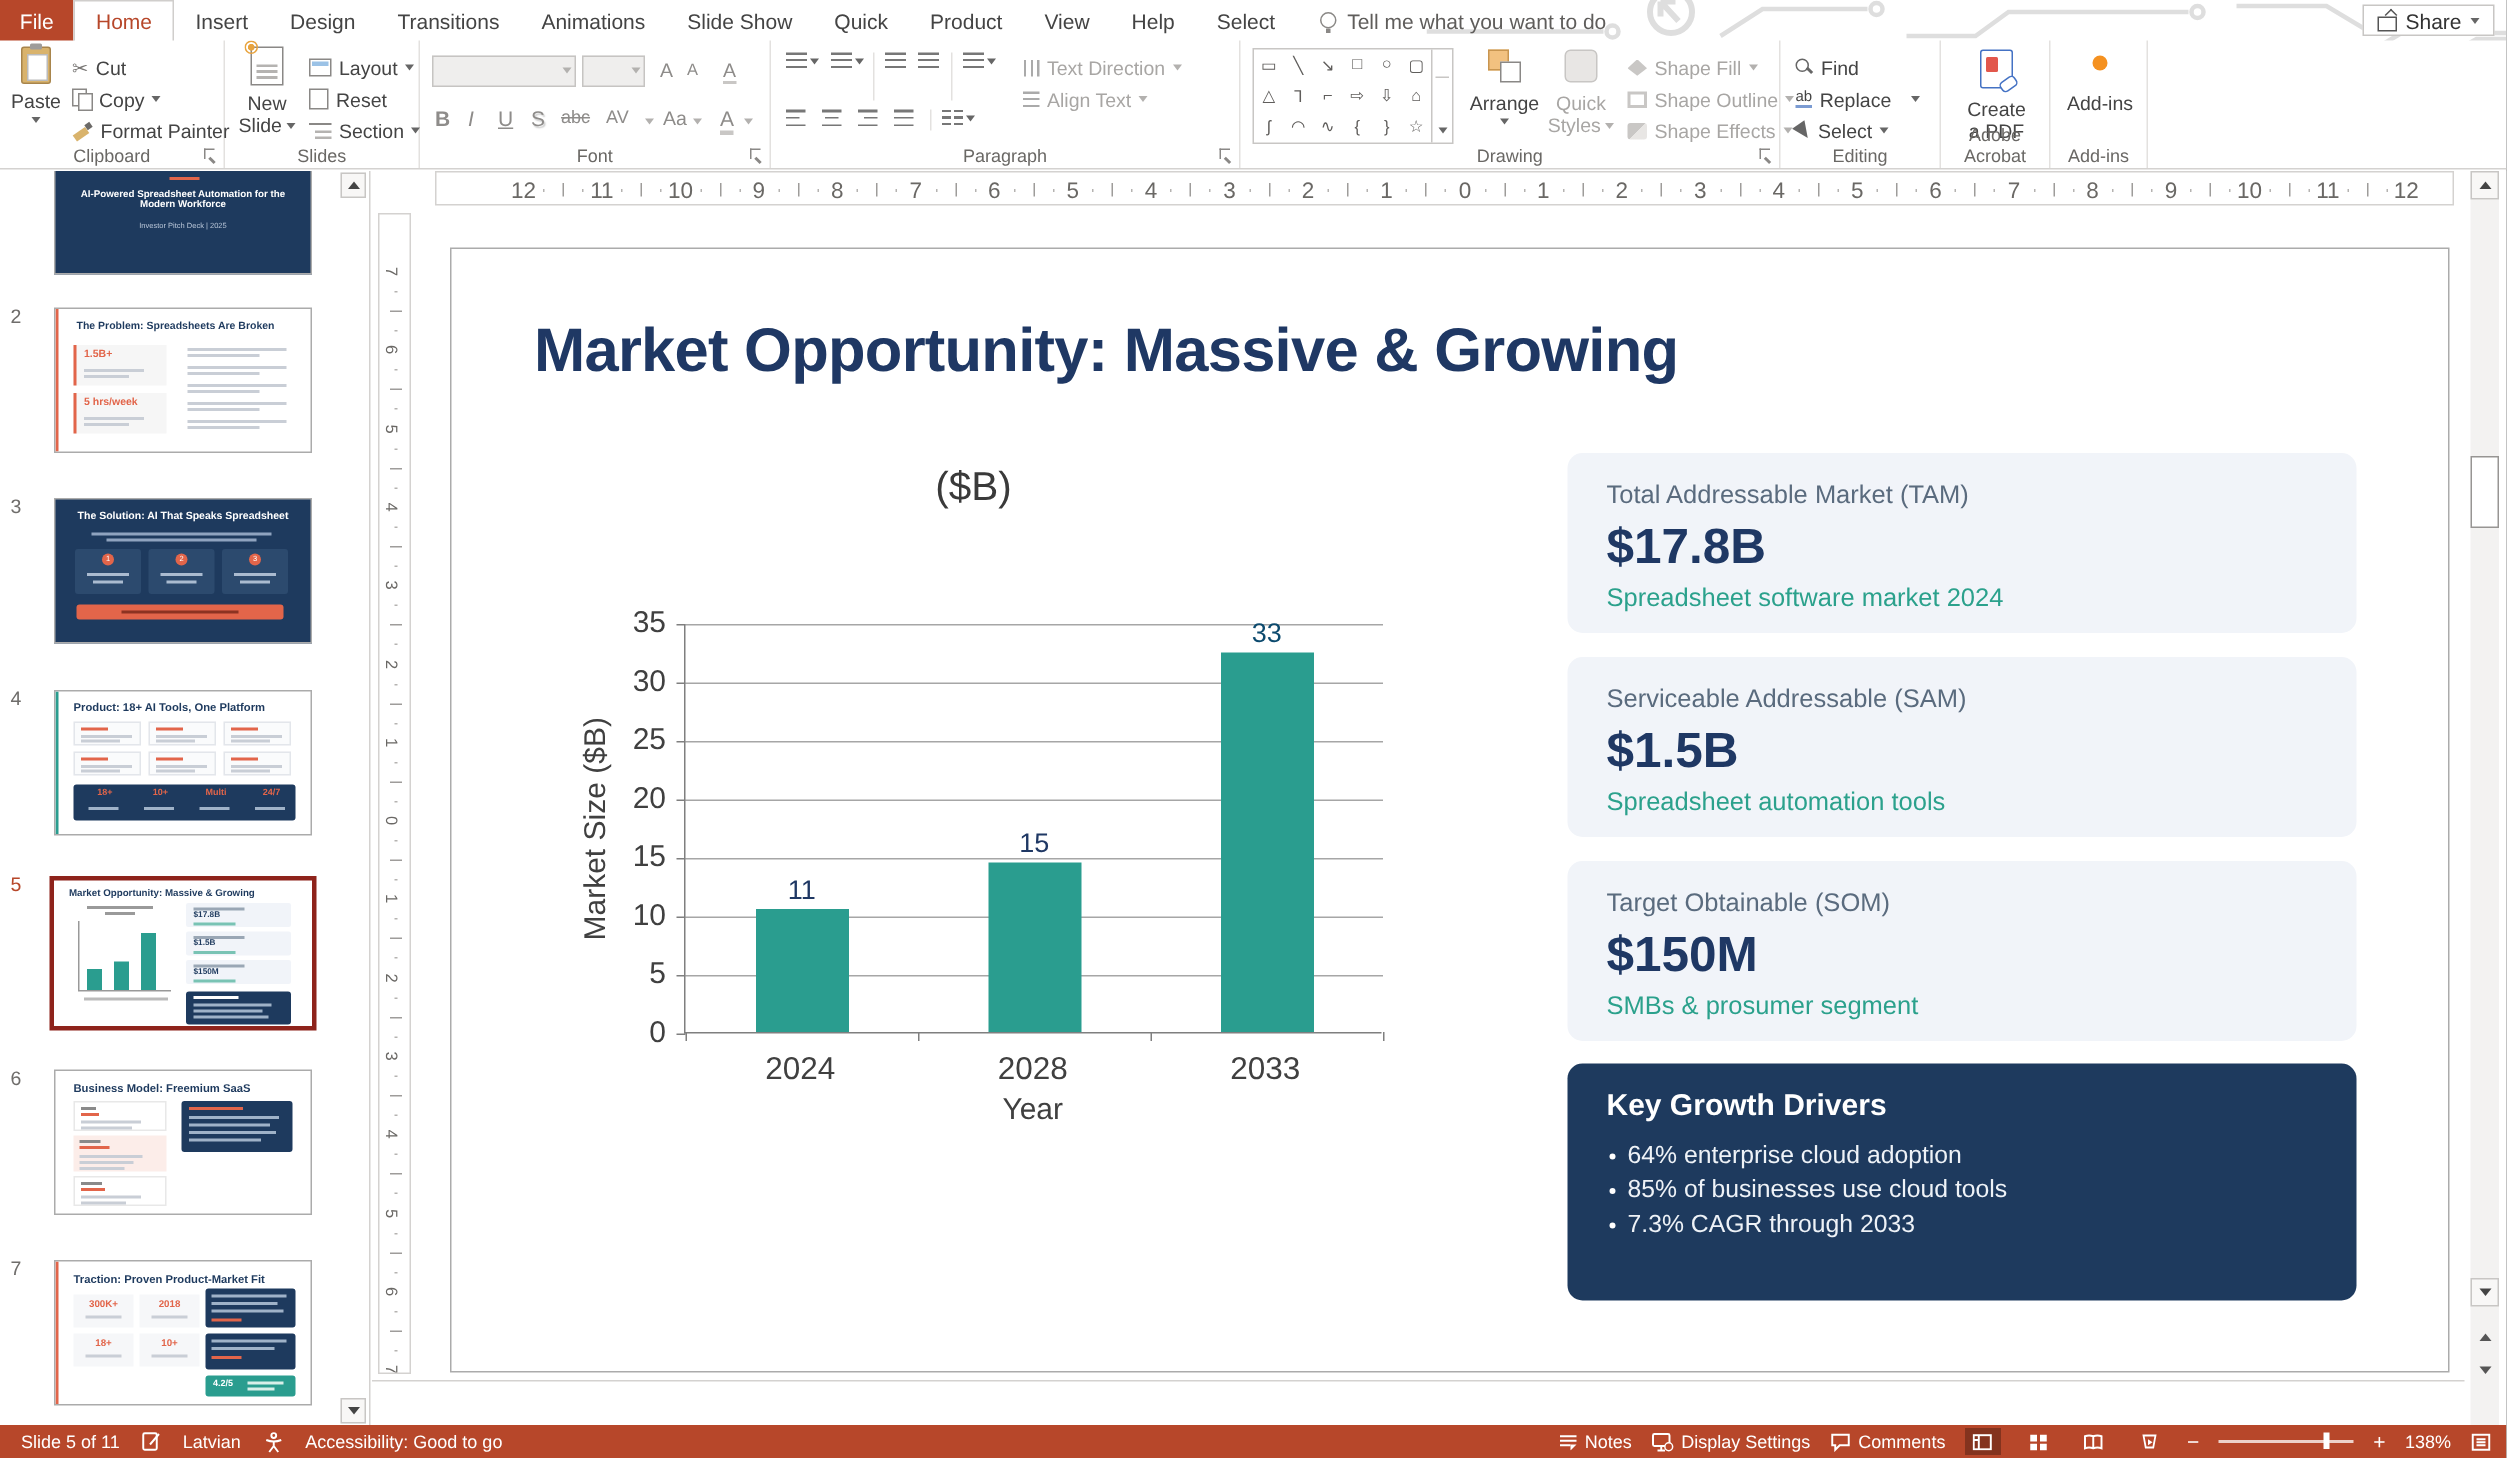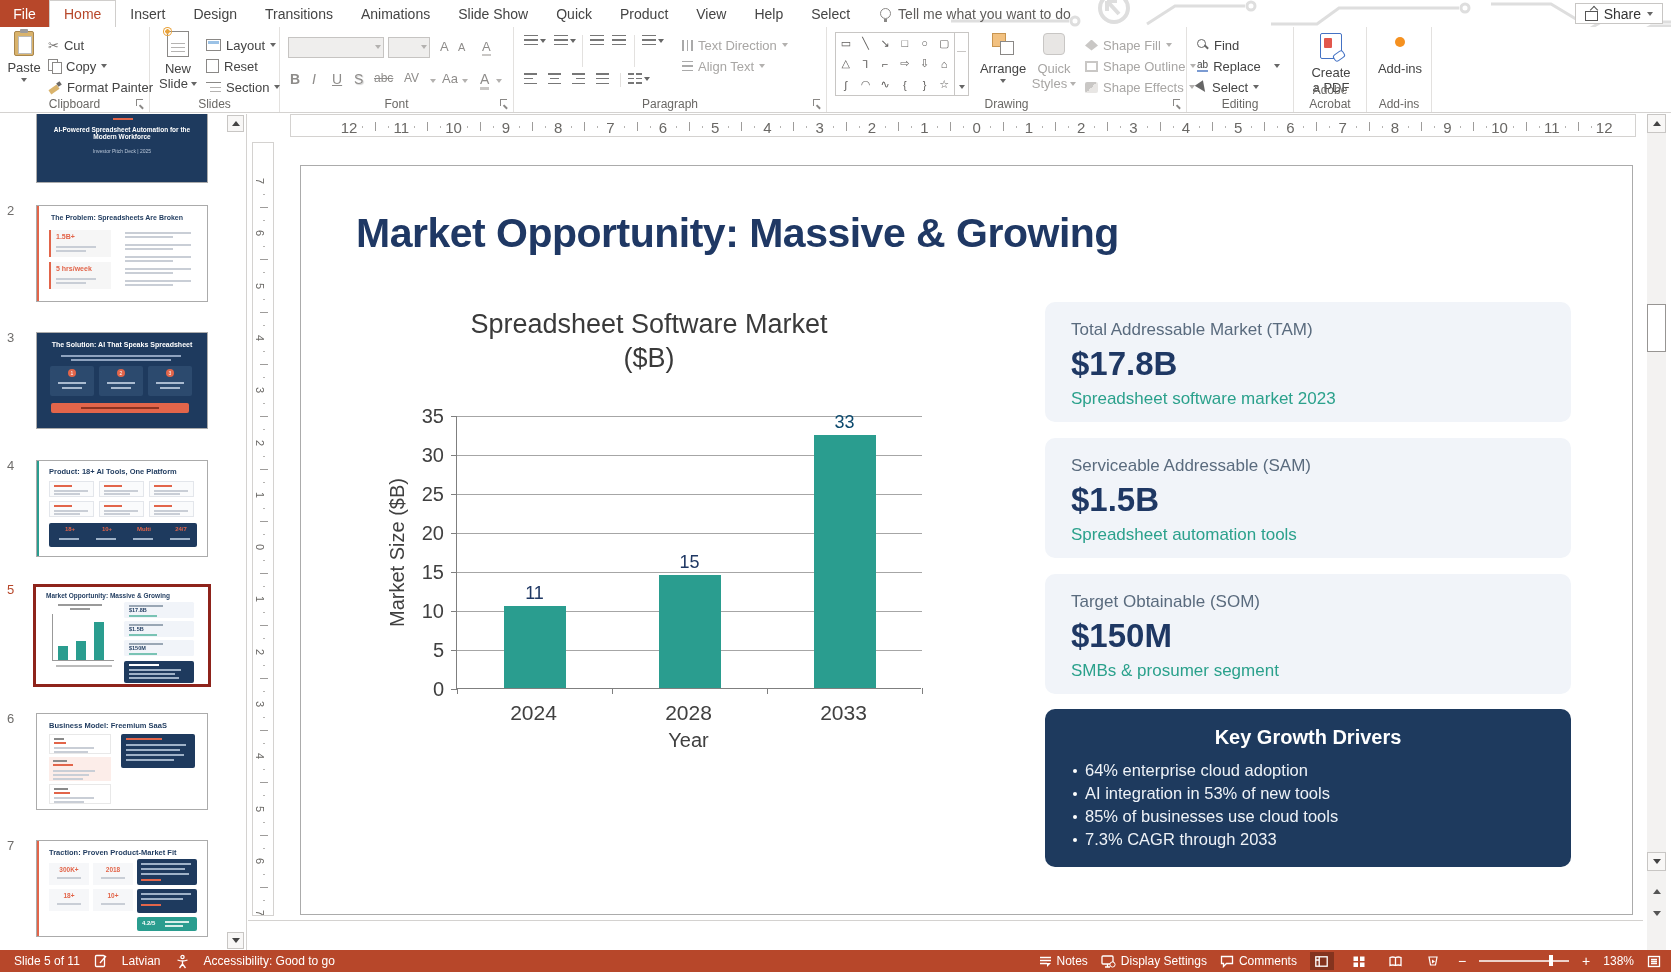--- a/index.html
+++ b/index.html
@@ -138,21 +138,21 @@
   .blabel { position:absolute; transform:translateX(-50%); font-size:18px; color:#1F3864; }
   .xlab { position:absolute; top:535px; transform:translateX(-50%); font-size:21px; color:#404040; }
   #xtitle { position:absolute; left:155px; top:563px; width:465px; text-align:center; font-size:20px; color:#404040; }
   #ytitle { position:absolute; left:85px; top:250px; width:24px; height:273px; font-size:20px; color:#404040; writing-mode:vertical-rl; transform:rotate(180deg); text-align:center; }
   
   .card { position:absolute; left:744px; width:526px; height:120px; background:#F1F4F9; border-radius:10px; padding:18px 26px; }
   .card .clabel { font-size:17px; color:#5A6B7E; }
   .card .cvalue { font-size:33px; font-weight:bold; color:#1F3864; margin-top:5px; }
   .card .csub { font-size:17px; color:#2BA18C; margin-top:6px; }
   #growth { position:absolute; left:744px; top:543px; width:526px; height:158px; background:#1E3A5E; border-radius:10px; padding:17px 26px; color:#fff; }
-  #growth .gtitle { font-size:20px; font-weight:bold;text-align:center; }
+  #growth .gtitle { font-size:20px; font-weight:bold; }
   #growth ul { list-style:none; margin-top:10px; }
   #growth li { font-size:16.5px; line-height:23px; color:#Eef2f7; padding-left:14px; position:relative;}
   #growth li::before { content:""; position:absolute; left:2px; top:10px; width:4px; height:4px; border-radius:50%; background:#fff; }
   
   #rscroll { position:absolute; right:5px; top:0; width:19px; height:836px; }
   #rscroll .btn { position:absolute; left:0; width:19px; height:19px; border:1px solid #C8C6C4; background:#F8F7F6; display:flex; align-items:center; justify-content:center; }
   #rscroll .track { position:absolute; left:0; top:19px; bottom:0; width:19px; background:#F3F2F1; }
   #rscroll .rthumb { position:absolute; left:0; top:190px; width:19px; height:48px; background:#fff; border:1px solid #979593; }
   #collapse { position:absolute; right:12px; top:98px; width:10px; height:8px; }
   #collapse::before { content:""; position:absolute; left:1px; top:2px; width:6px; height:6px; border-left:1.5px solid #666; border-top:1.5px solid #666; transform:rotate(45deg);}
@@ -846,21 +846,20 @@
         <div class="htick" style="position: absolute; left: 1286.9px;"></div>
         <div class="hdot" style="position: absolute; left: 1299.9px;"></div>
         <span class="hnum" style="left: 1313.2px;">12</span>
       </div>
 
     <div id="canvas">
       <div id="slidetitle">Market Opportunity: Massive &amp; Growing</div>
 
       <div id="chart">
         <div id="chart-title">
-            <div>Spreadsheet Software Market</div>
             <div>($B)</div>
           </div>
         <div id="ytitle">Market Size ($B)</div>
         <div id="plot">
             <div class="gline" style="top: 234px;"></div>
             <div class="gline" style="top: 195px;"></div>
             <div class="gline" style="top: 156px;"></div>
             <div class="gline" style="top: 117px;"></div>
             <div class="gline" style="top: 78px;"></div>
             <div class="gline" style="top: 39px;"></div>
@@ -895,39 +894,38 @@
         <div id="xtitle">Year</div>
       <div class="xlab" style="left: 232.5px;">2024</div>
           <div class="xlab" style="left: 387.5px;">2028</div>
           <div class="xlab" style="left: 542.5px;">2033</div>
         </div>
 
       <div id="cards">
           <div class="card" style="top: 136px;">
             <div class="clabel">Total Addressable Market (TAM)</div>
             <div class="cvalue">$17.8B</div>
-            <div class="csub">Spreadsheet software market 2023</div>
+            <div class="csub">Spreadsheet software market 2024</div>
           </div>
           <div class="card" style="top: 272px;">
             <div class="clabel">Serviceable Addressable (SAM)</div>
             <div class="cvalue">$1.5B</div>
             <div class="csub">Spreadsheet automation tools</div>
           </div>
           <div class="card" style="top: 408px;">
             <div class="clabel">Target Obtainable (SOM)</div>
             <div class="cvalue">$150M</div>
             <div class="csub">SMBs &amp; prosumer segment</div>
           </div>
         </div>
 
       <div id="growth">
         <div class="gtitle">Key Growth Drivers</div>
         <ul id="growth-list">
             <li>64% enterprise cloud adoption</li>
-            <li>AI integration in 53% of new tools</li>
             <li>85% of businesses use cloud tools</li>
             <li>7.3% CAGR through 2033</li>
           </ul>
       </div>
     </div>
     <div id="panebottom"></div>
 
     <div id="collapse"></div>
     <div id="rscroll">
       <div class="track"></div>

